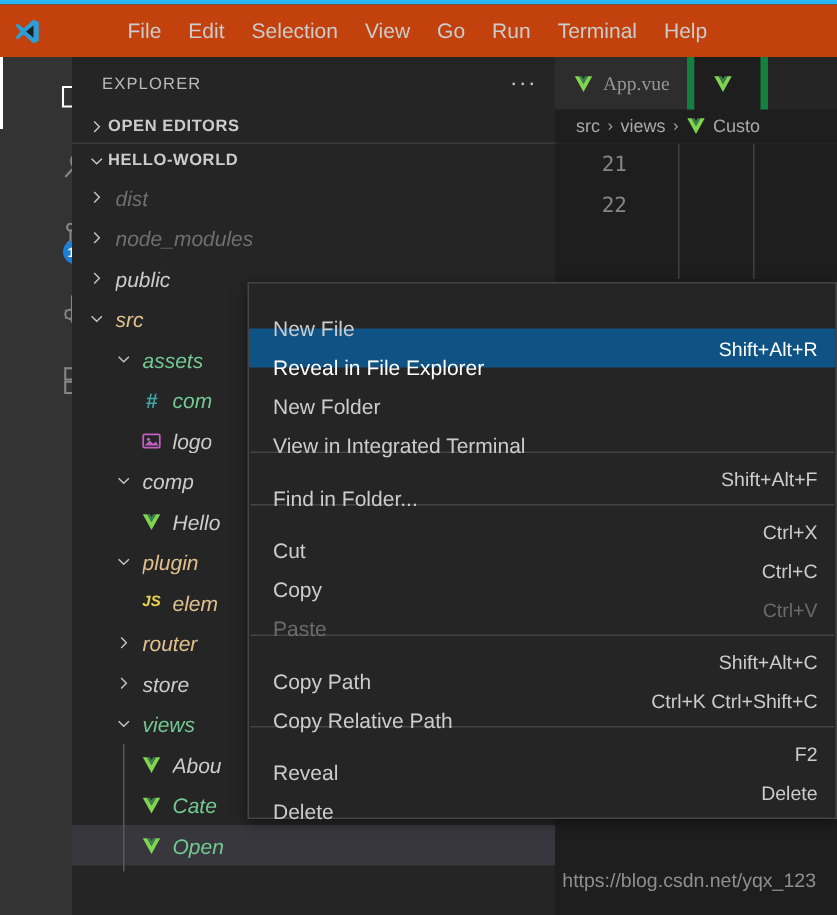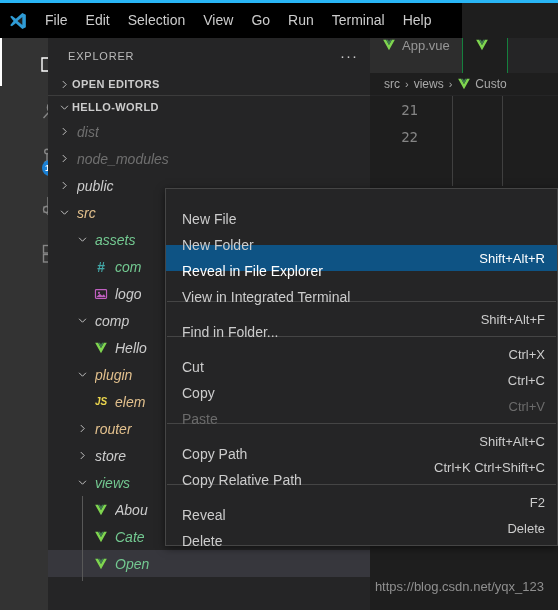--- a/index.html
+++ b/index.html
@@ -20,24 +20,25 @@
   
   .top-strip {
     position: absolute; left: 0; top: 0;
     width: 558px; height: 3px;
     background: #29b6f6;
   }
 
   
   .titlebar {
     position: absolute; left: 0; top: 3px;
-    width: 462px; height: 35px;
-    background: #000000;
+    width: 558px; height: 35px;
+    background: #c2410c;
     display: flex;
     align-items: center;
+    gap: 40px;
   }
   .vscode-logo {
     width: 36px; height: 35px;
     display: flex; align-items: center; justify-content: center;
     flex: 0 0 auto;
   }
   .menu-items { display: flex; align-items: center; height: 35px; }
   .menu-item {
     color: #cccccc;
     font-size: 14px;
@@ -156,29 +157,30 @@
     width: 188px; height: 572px;
     background: #1e1e1e;
     overflow: hidden;
   }
   .tabs {
     height: 35px;
     display: flex;
     background: #252526;
   }
   .tab {
-    display: flex; 
+    display: flex; align-items: center;
     padding: 0 12px;
     height: 35px;
     font-size: 13px;
     color: #969696;
     background: #2d2d2d;
-    border-right: 1px solid #15803d;
+    border-right: 5px solid #15803d;
     white-space: nowrap;
     cursor: pointer;
+    font-family: Liberation Serif, serif;
   }
   .tab .ticon { margin-right: 6px; display: inline-flex; }
   .breadcrumb {
     height: 22px;
     display: flex; align-items: center;
     padding-left: 14px;
     font-size: 12px;
     color: #a9a9a9;
     background: #1e1e1e;
     white-space: nowrap;
@@ -557,28 +559,28 @@
             <span class="ln">22</span>
           </div>
         </div>
     </div>
   </div>
 
   <div class="ctxmenu" id="ctxmenu">
       <div class="mi">
         <span class="mlabel">New File</span>
       </div>
-      <div class="mi">
-        <span class="mlabel">New Folder</span>
-      </div>
       <div class="mi highlight" style="background: rgb(14, 83, 132);">
         <span class="mlabel">Reveal in File Explorer</span>
         <span class="mkey">Shift+Alt+R</span>
       </div>
       <div class="mi">
+        <span class="mlabel">New Folder</span>
+      </div>
+      <div class="mi">
         <span class="mlabel">View in Integrated Terminal</span>
       </div>
       <div class="msep"></div>
       <div class="mi">
         <span class="mlabel">Find in Folder...</span>
         <span class="mkey">Shift+Alt+F</span>
       </div>
       <div class="msep"></div>
       <div class="mi">
         <span class="mlabel">Cut</span>

